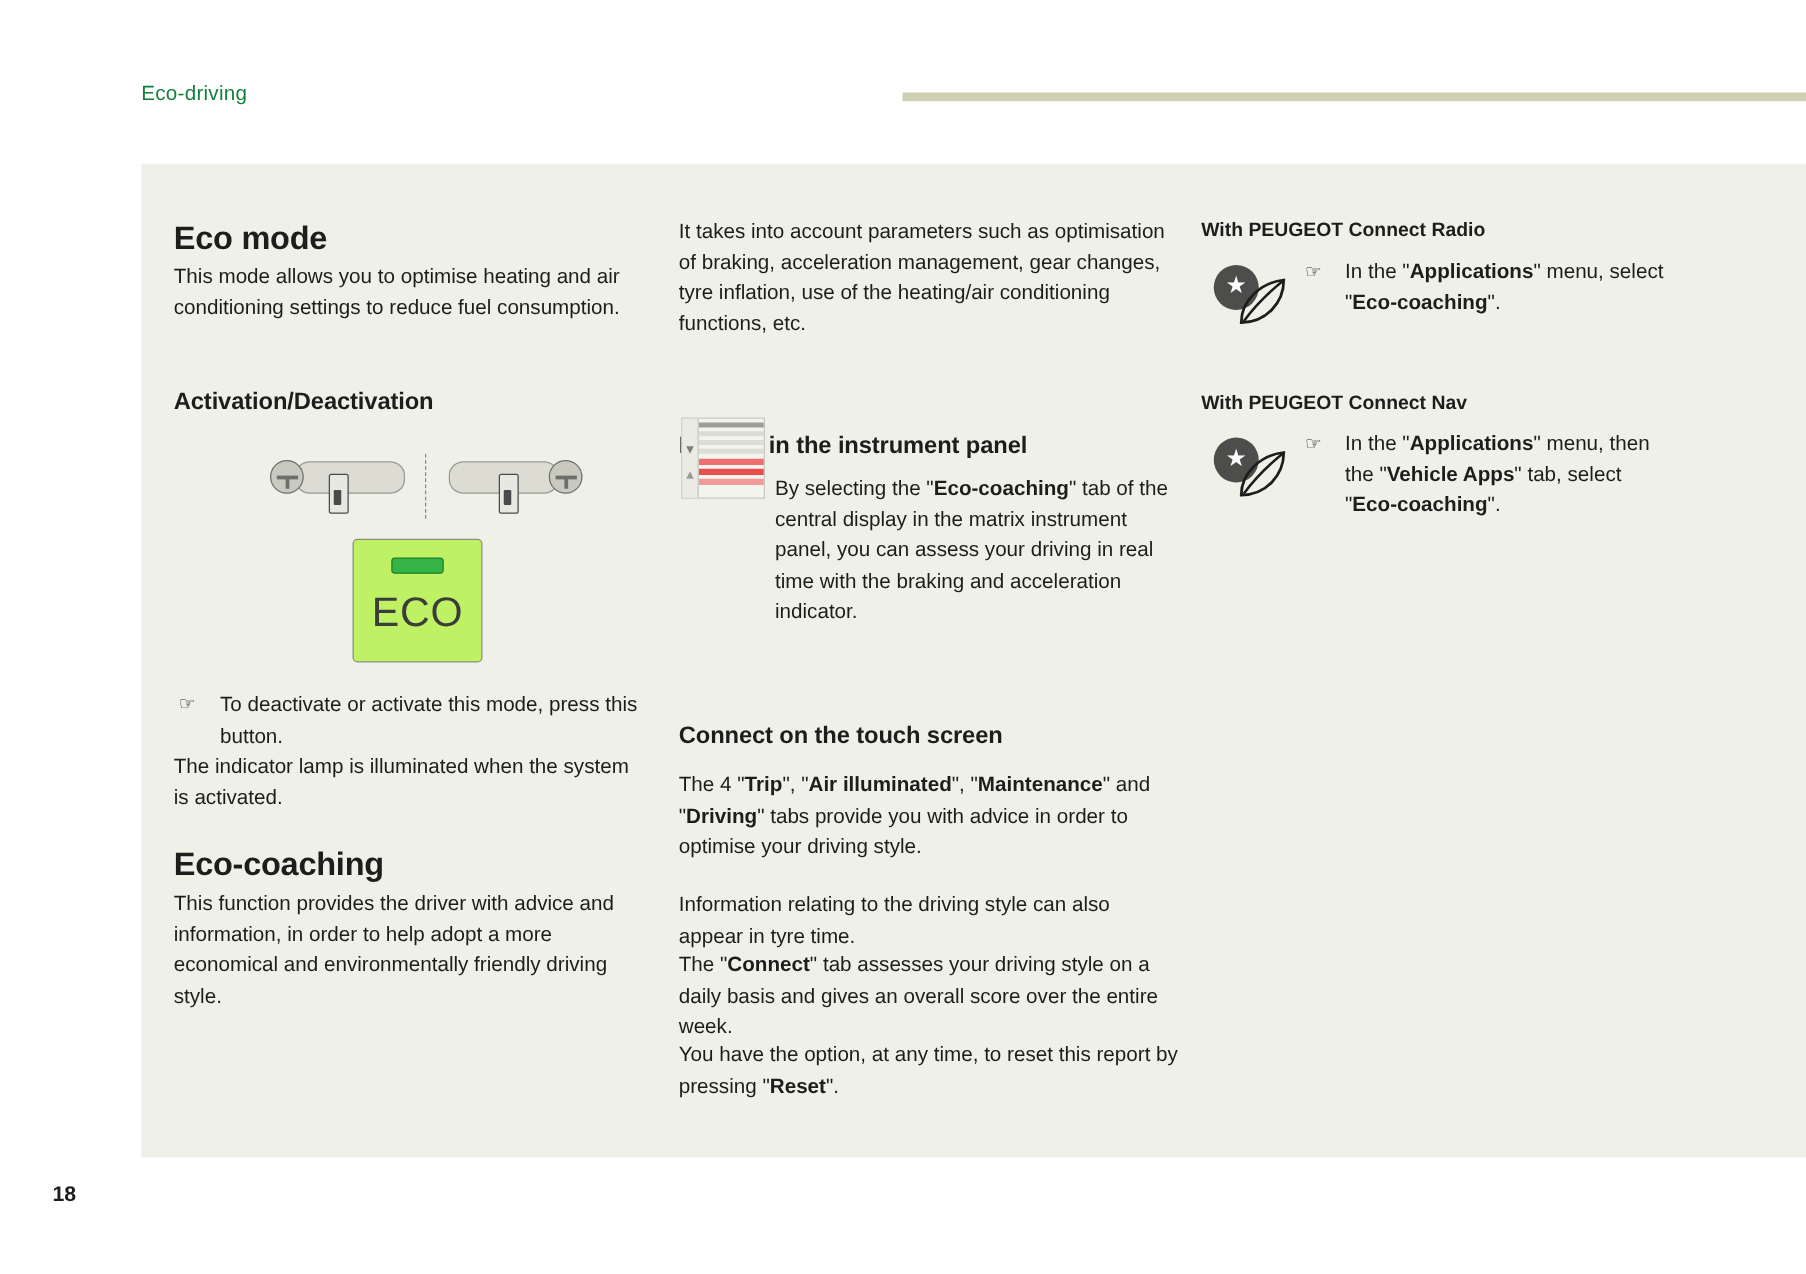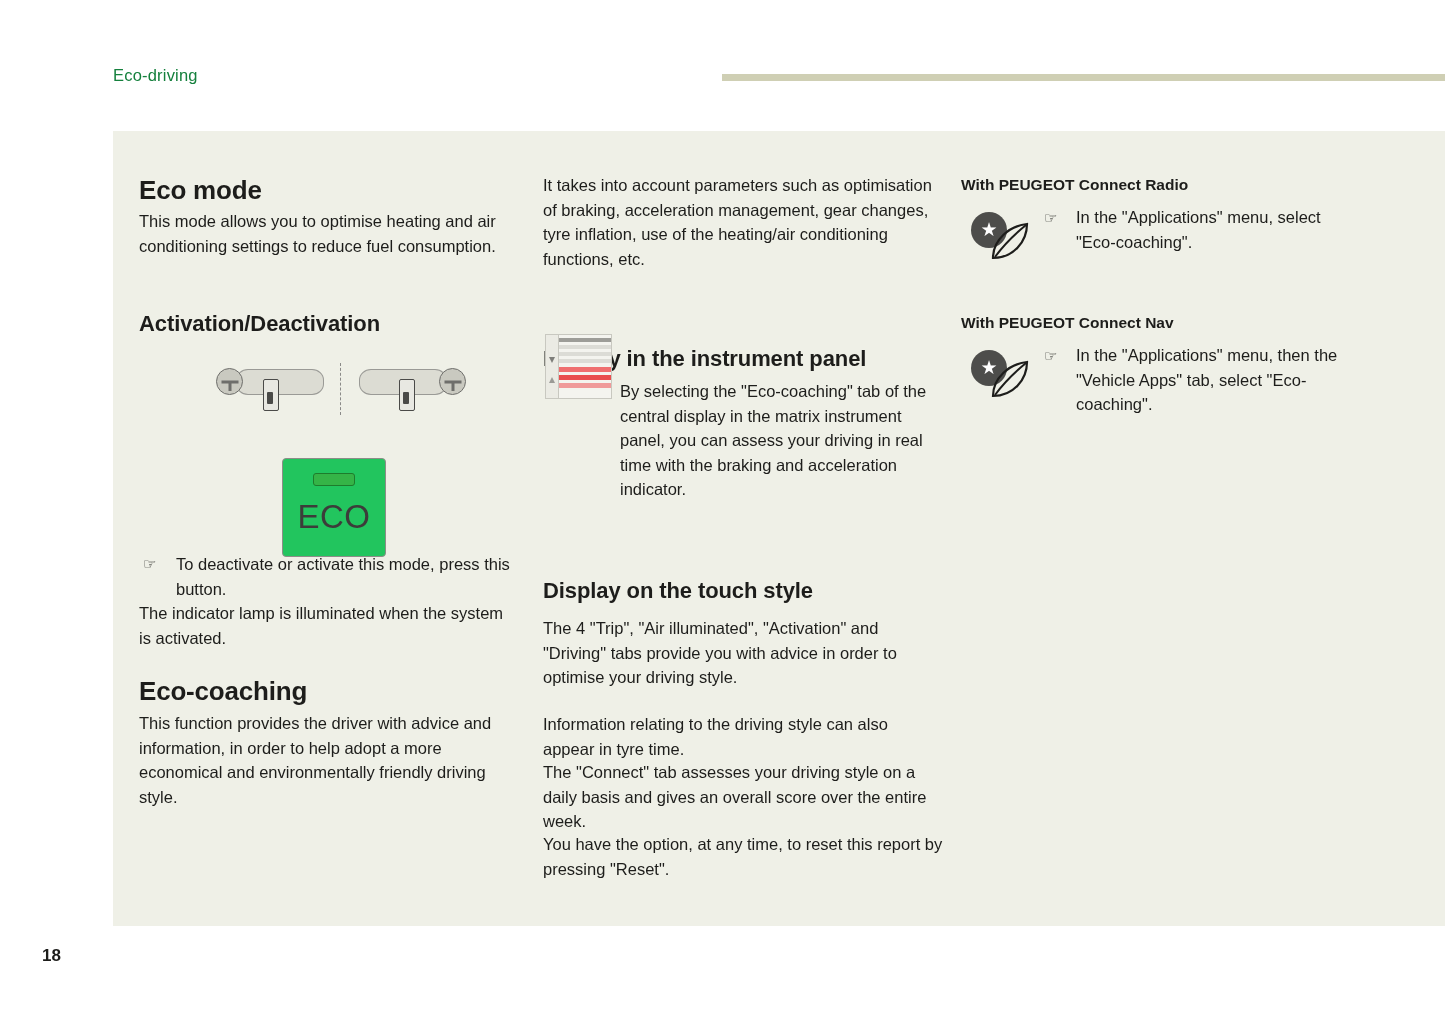--- a/index.html
+++ b/index.html
@@ -63,36 +63,36 @@
   .col-2 { left: 430px; width: 400px; }
   .col-3 { left: 848px; width: 390px; }
 
   h1.title {
     font-size: 26px;
     font-weight: bold;
     margin: 0;
     letter-spacing: -0.2px;
   }
   h2.subtitle {
-    font-size: 22px;
+    font-size: 19px;
     font-weight: bold;
     margin: 0;
     letter-spacing: -0.1px;
   }
   h3.minihead {
     font-size: 15.5px;
     font-weight: bold;
     margin: 0;
   }
   p.body {
     font-size: 16.5px;
     line-height: 24.5px;
     margin: 0;
   }
-  b { font-weight: normal; }
+  b { font-weight: bold; }
 
   .abs { position: absolute; }
 
   
   .bullet-glyph {
     font-size: 15px;
     color: #1d1d1b;
     line-height: 1;
   }
 
@@ -176,24 +176,24 @@
     background: #4a4a48;
     border-radius: 1px;
   }
   .wheel-left .stalk  { left: 47px; }
   .wheel-right .stalk { left: 46px; }
 
   
   .eco-button {
     position: absolute;
     left: 156px;
-    top: 327px;
+    top: 300px;
     width: 102px;
     height: 97px;
-    background: #22c55e;
+    background: #bef264;
     border: 1.6px solid #8d8d88;
     border-radius: 4px;
   }
   .eco-led {
     position: absolute;
     left: 50%;
     top: 14px;
     transform: translateX(-50%);
     width: 40px;
     height: 11px;
@@ -342,23 +342,23 @@
           <div class="bar bar-l"></div>
           <div class="bar bar-l"></div>
           <div class="bar bar-r1"></div>
           <div class="bar bar-r2"></div>
           <div class="bar bar-r3"></div>
         </div>
       </div>
 
       <p class="body abs" style="left:77px; top:248px; width:320px;"><span>By selecting the "</span><b>Eco-coaching</b><span>" tab of the central display in the matrix instrument panel, you can assess your driving in real time with the braking and acceleration indicator.</span></p>
 
-      <h2 class="subtitle abs" style="left:0px; top:447px;">Display on the touch style</h2>
-
-      <p class="body abs" style="left:0px; top:485px; width:400px;"><span>The 4 "</span><b>Trip</b>", "<b>Air illuminated</b>", "<b>Activation</b>" and "<b>Driving</b><span>" tabs provide you with advice in order to optimise your driving style.</span></p>
+      <h2 class="subtitle abs" style="left:0px; top:447px;">Connect on the touch screen</h2>
+
+      <p class="body abs" style="left:0px; top:485px; width:400px;"><span>The 4 "</span><b>Trip</b>", "<b>Air illuminated</b>", "<b>Maintenance</b>" and "<b>Driving</b><span>" tabs provide you with advice in order to optimise your driving style.</span></p>
 
       <p class="body abs" style="left:0px; top:581px; width:400px;">Information relating to the driving style can also appear in tyre time.</p>
 
       <p class="body abs" style="left:0px; top:629px; width:400px;"><span>The "</span><b>Connect</b><span>" tab assesses your driving style on a daily basis and gives an overall score over the entire week.</span></p>
 
       <p class="body abs" style="left:0px; top:701px; width:400px;"><span>You have the option, at any time, to reset this report by pressing "</span><b>Reset</b><span>".</span></p>
     </div>
 
     <div class="col col-3">
 

